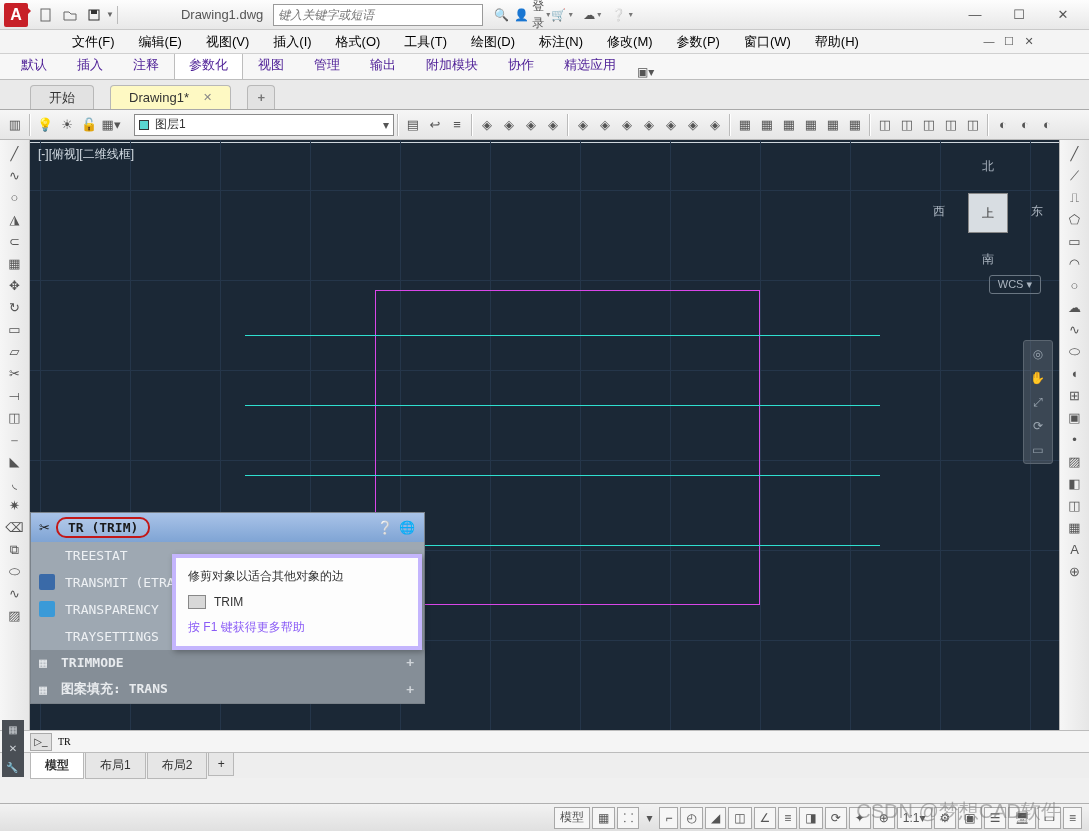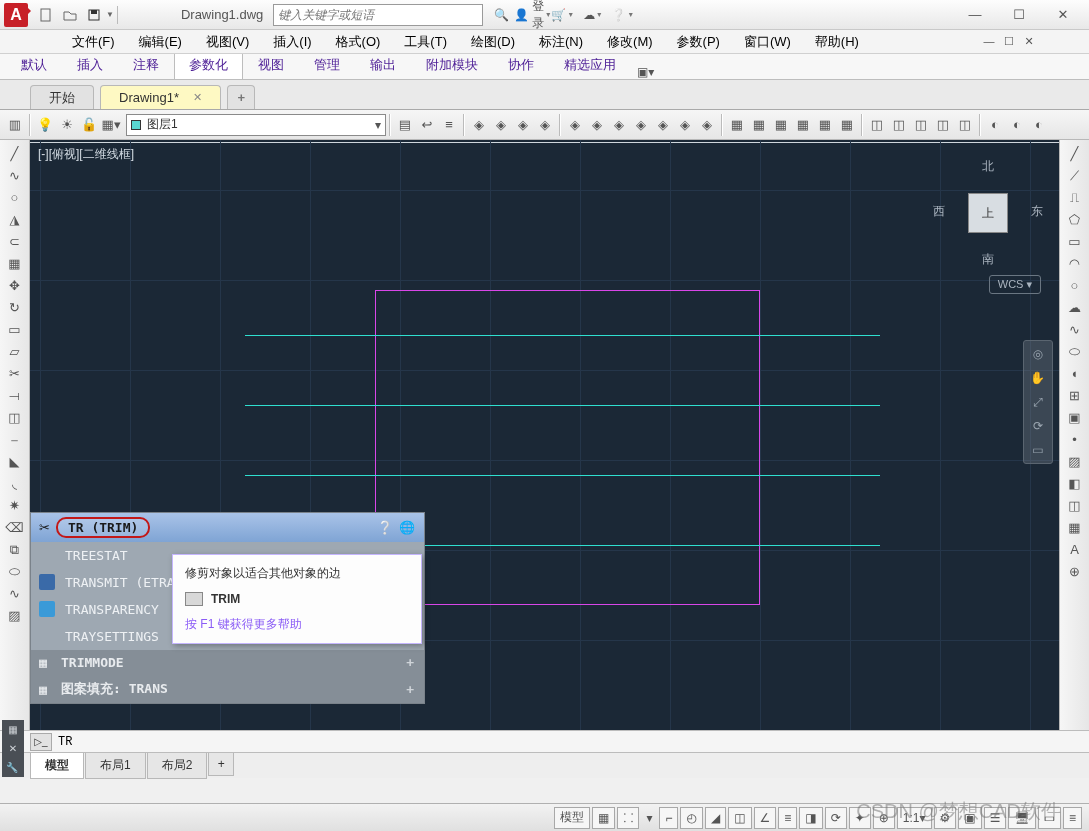--- a/index.html
+++ b/index.html
@@ -17,28 +17,28 @@
 .win-btn{width:44px;height:28px;display:flex;align-items:center;justify-content:center;color:#555;font-size:13px}
 .menubar{height:24px;background:#f4f4f4;display:flex;align-items:center;padding:0 50px 0 60px;border-bottom:1px solid #d0d0d0;position:relative}
 .menubar .mi{padding:3px 12px;font-size:13px;color:#000}
 .menubar .end{margin-left:auto;display:flex}
 .menubar .end span{width:20px;text-align:center;color:#555;font-size:11px}
 .ribbon-tabs{height:26px;background:#f7f7f7;display:flex;align-items:flex-end;padding-left:6px;border-bottom:1px solid #bdbdbd}
 .rtab{padding:5px 14px;font-size:13px;color:#4c1d95;border:1px solid transparent;border-bottom:none}
 .rtab.active{background:#fff;border-color:#bdbdbd;border-top:2px solid #4a90d9;padding-top:4px}
 .rend{margin-left:6px;color:#555;display:flex;align-items:center;gap:6px}
 .file-tabs{height:30px;background:#eaeaea;display:flex;align-items:flex-end;padding-left:30px;border-bottom:1px solid #a9a9a9}
-.ftab{height:24px;padding:4px 18px;background:#e2e2e2;border:1px solid #b8b8b8;border-bottom:none;border-radius:4px 4px 0 0;margin-right:6px;display:flex;align-items:center;font-size:13px;color:#333}
+.ftab{height:24px;padding:4px 18px;background:#e2e2e2;border:1px solid #b8b8b8;border-bottom:none;border-radius:4px 4px 0 0;margin-right:16px;display:flex;align-items:center;font-size:13px;color:#333}
 .ftab.active{background:#fef9c3}
 .ftab .x{margin-left:14px;color:#888;font-size:11px}
 .ftab.plus{width:28px;padding:0;justify-content:center;color:#777;font-weight:bold}
 .toolbar-row{height:30px;background:linear-gradient(#f6f6f6,#e6e6e6);border-bottom:1px solid #b8b8b8;display:flex;align-items:center;padding:0 4px}
 .tb-btn{width:20px;height:20px;margin:0 1px;display:flex;align-items:center;justify-content:center;font-size:13px;color:#555}
 .tb-sep{width:2px;height:22px;border-left:1px solid #bbb;border-right:1px solid #fff;margin:0 3px}
-.layer-dd{width:260px;height:22px;border:1px solid #8a8a8a;background:#fff;display:flex;align-items:center;padding:0 4px;margin-left:4px}
+.layer-dd{width:260px;height:22px;border:1px solid #8a8a8a;background:#fff;display:flex;align-items:center;padding:0 4px;margin-left:12px}
 .layer-dd .sw{width:10px;height:10px;border:1px solid #333;margin-right:6px}
 .layer-dd .dn{flex:1}
 .layer-dd .ar{color:#555}
 .work{position:relative;height:590px;display:flex}
 .vtb{width:30px;background:linear-gradient(90deg,#f6f6f6,#e6e6e6);border-right:1px solid #b8b8b8;display:flex;flex-direction:column;align-items:center;padding-top:4px;gap:3px}
 .vtb .vb{width:20px;height:19px;display:flex;align-items:center;justify-content:center;font-size:13px;color:#555}
 .canvas{flex:1;background:#1b2836;position:relative;overflow:hidden}
 .grid-v{position:absolute;top:0;bottom:0;width:1px;background:#25364a}
 .grid-h{position:absolute;left:0;right:0;height:1px;background:#25364a}
 .axis-v{position:absolute;top:0;bottom:0;left:100px;width:1px;background:#cfd6dc}
@@ -56,29 +56,29 @@
 .navbar{position:absolute;right:6px;top:200px;width:30px;background:rgba(120,130,140,.35);border:1px solid #5a6570;border-radius:3px;display:flex;flex-direction:column;align-items:center;padding:6px 0;gap:10px;color:#9aa5b0}
 .cmd-panel{position:absolute;left:0;top:372px;width:395px;background:#bfc7cf;border:1px solid #7a828a;font-size:13px;z-index:10}
 .cmd-head{background:linear-gradient(#a9c3e8,#7fa4d4);padding:4px 8px;display:flex;align-items:center;color:#1a1a1a}
 .cmd-head .sel{border:2px solid #c21818;border-radius:10px;padding:1px 10px;font-family:Consolas,monospace;font-weight:bold;background:rgba(255,255,255,.15)}
 .cmd-head .hi{margin-left:auto;display:flex;gap:6px;color:#2a3a55}
 .cmd-list{background:#9ea8b2}
 .cmd-item{padding:6px 10px 6px 34px;color:#eef1f4;font-family:Consolas,monospace;position:relative}
 .cmd-item .ic{position:absolute;left:8px;top:5px;width:16px;height:16px;background:#3a6aa8;border-radius:2px}
 .cmd-sec{background:#858e97;padding:5px 10px 5px 30px;color:#e8ebee;font-weight:bold;font-family:Consolas,monospace;display:flex;align-items:center}
 .cmd-sec .pl{margin-left:auto;color:#cfd4d9}
-.tooltip{position:absolute;left:142px;top:414px;width:250px;background:#fdfdfd;border:1px solid #c4b5fd;box-shadow:2px 2px 6px rgba(0,0,0,.3);padding:10px 12px;font-size:12px;z-index:11}
+.tooltip{position:absolute;left:142px;top:414px;width:250px;background:#fdfdfd;border:4px solid #c4b5fd;box-shadow:2px 2px 6px rgba(0,0,0,.3);padding:10px 12px;font-size:12px;z-index:11}
 .tooltip .t1{color:#333;margin-bottom:10px}
 .tooltip .t2{display:flex;align-items:center;margin-bottom:10px}
 .tooltip .t2 .ti{width:18px;height:14px;background:#d8d8d8;border:1px solid #888;margin-right:8px}
-.tooltip .t2 b{font-weight:bold}
+.tooltip .t2 b{font-weight:normal}
 .tooltip .t3{color:#8b5cf6}
 .cmdline-row{height:22px;background:#f5f5f5;border-top:1px solid #bcbcbc;display:flex;align-items:center;padding-left:30px}
 .cmdline-row .pr{width:22px;height:18px;background:#e2e2e2;border:1px solid #aaa;margin-right:4px;display:flex;align-items:center;justify-content:center;font-size:10px}
-.cmdline-row input{border:none;background:transparent;font-size:12px;font-family:Liberation Mono, monospace;outline:none;flex:1}
+.cmdline-row input{border:none;background:transparent;font-size:10px;font-family:Liberation Serif, serif;outline:none;flex:1}
 .bottom-tabs{height:26px;background:#eee;border-top:1px solid #bcbcbc;display:flex;align-items:flex-start;padding-left:30px}
 .btab{padding:4px 14px;border:1px solid #b8b8b8;border-top:none;background:#e6e6e6;font-size:12px;margin-right:1px}
 .btab.active{background:#fff;font-weight:bold}
 .btab.plus{width:26px;padding:4px 0;text-align:center}
 .status{position:fixed;bottom:0;left:0;right:0;height:28px;background:linear-gradient(#f2f2f2,#e0e0e0);border-top:1px solid #b0b0b0;display:flex;align-items:center;padding:0 6px}
 .status .sb{height:22px;padding:0 5px;display:flex;align-items:center;margin:0 1px;color:#555;font-size:12px}
 .status .sb.box{border:1px solid #a8a8a8;background:#f6f6f6}
 .status .sp{flex:1}
 .watermark{position:absolute;right:28px;bottom:6px;color:rgba(120,120,120,.55);font-size:20px;z-index:50}
 svg{display:block}

